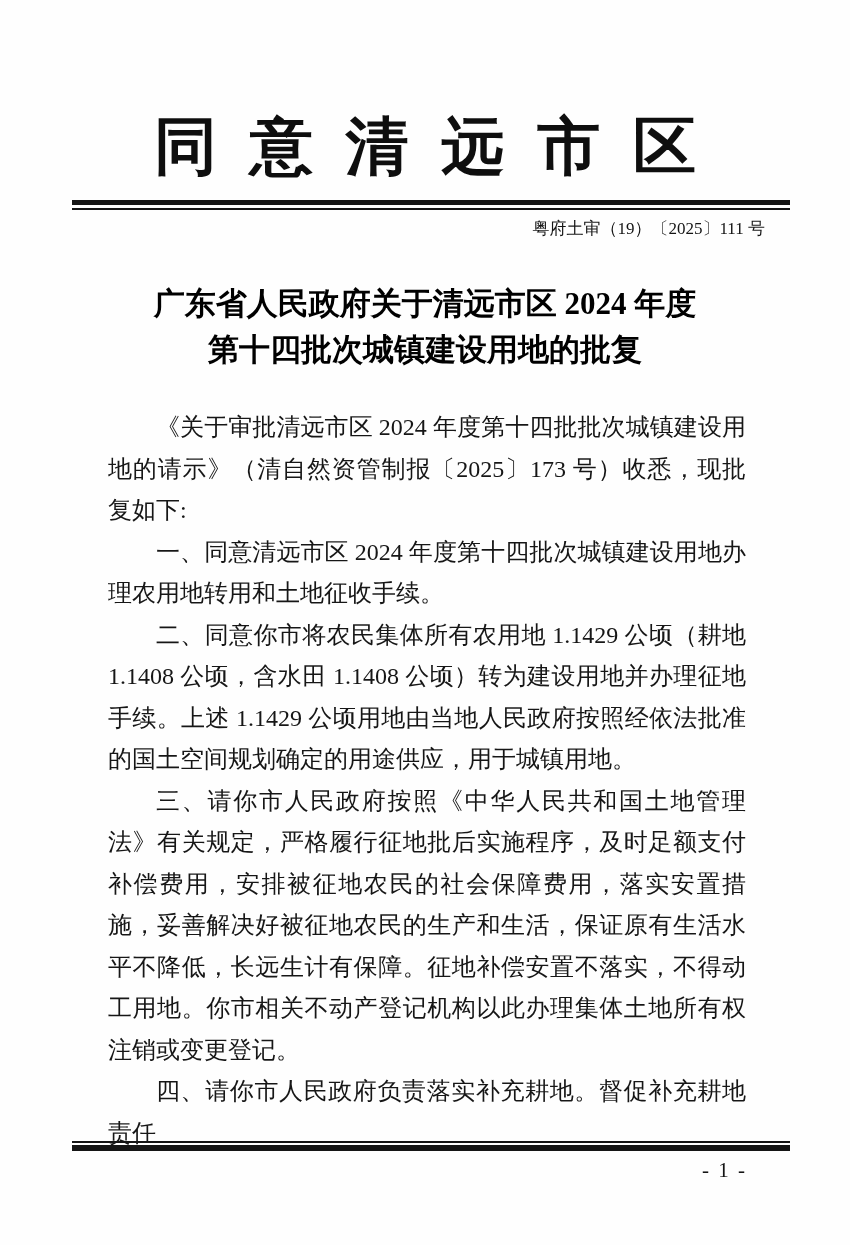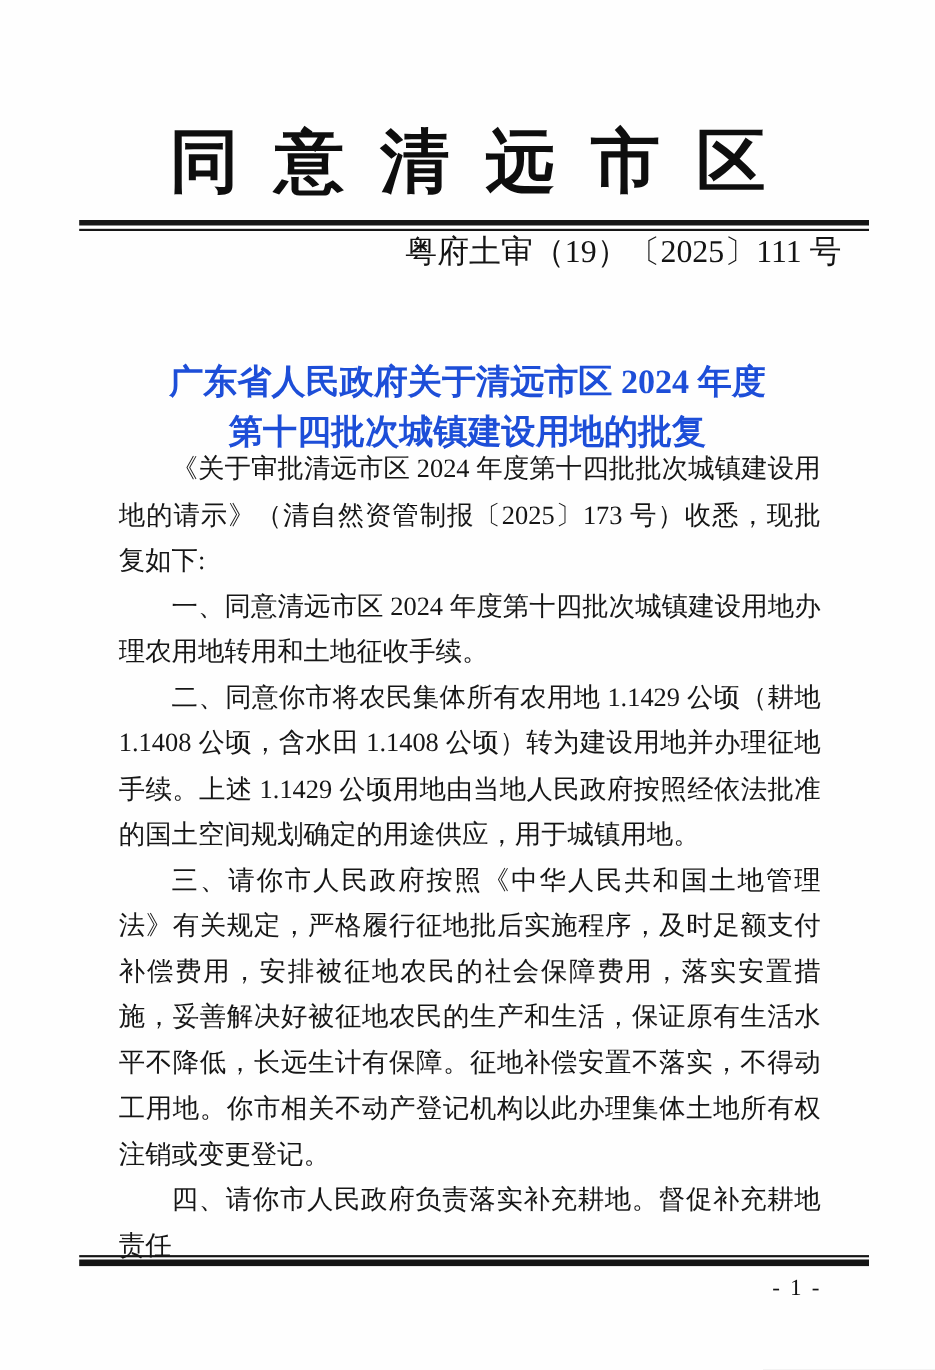--- a/index.html
+++ b/index.html
@@ -32,36 +32,35 @@
   }
 
   .header-rule { position: absolute; top: 200px; left: 72px; width: 718px; }
   .header-rule .rule-thick { height: 5px; background: #151515; }
   .header-rule .rule-thin  { height: 2px; background: #151515; margin-top: 3px; }
 
   .doc-number {
     position: absolute;
     top: 213px;
     right: 85px;
-    font-size: 29px;
+    font-size: 17px;
     line-height: 32px;
     white-space: nowrap;
   }
 
   .doc-title {
     position: absolute;
     top: 281px;
     left: 0;
     width: 100%;
     text-align: center;
     font-size: 31px;
     font-weight: 700;
     line-height: 46px;
-    color: #1d4ed8;
-    margin-top: 43px;
+    color: #000000;
   }
 
   .body-text {
     position: absolute;
     top: 407px;
     left: 108px;
     width: 638px;
     font-size: 24px;
     line-height: 41.5px;
     text-align: justify;

